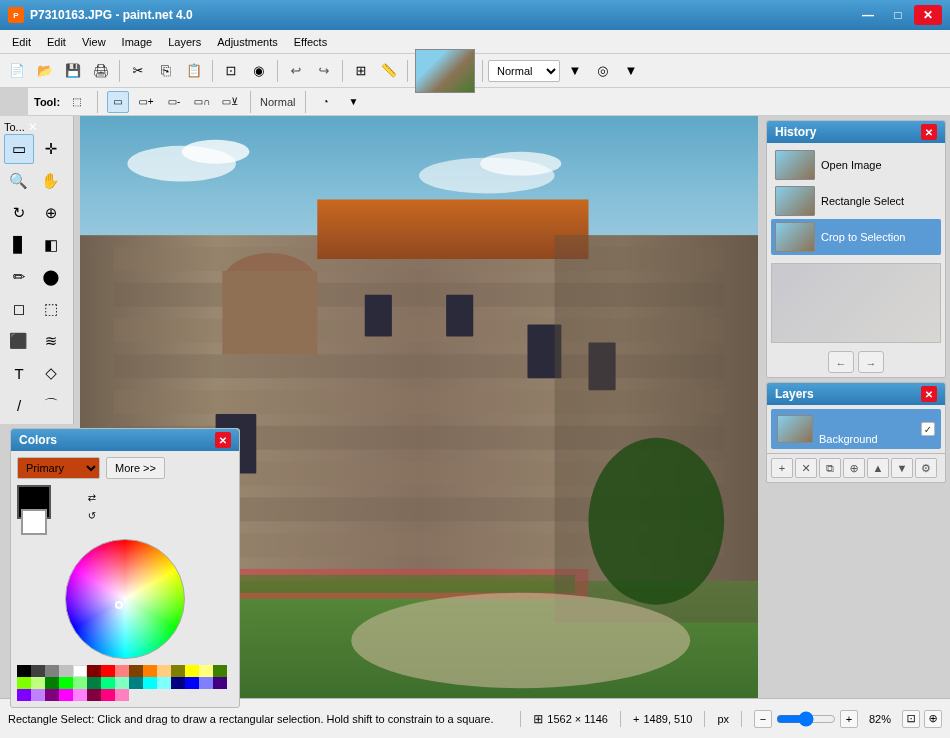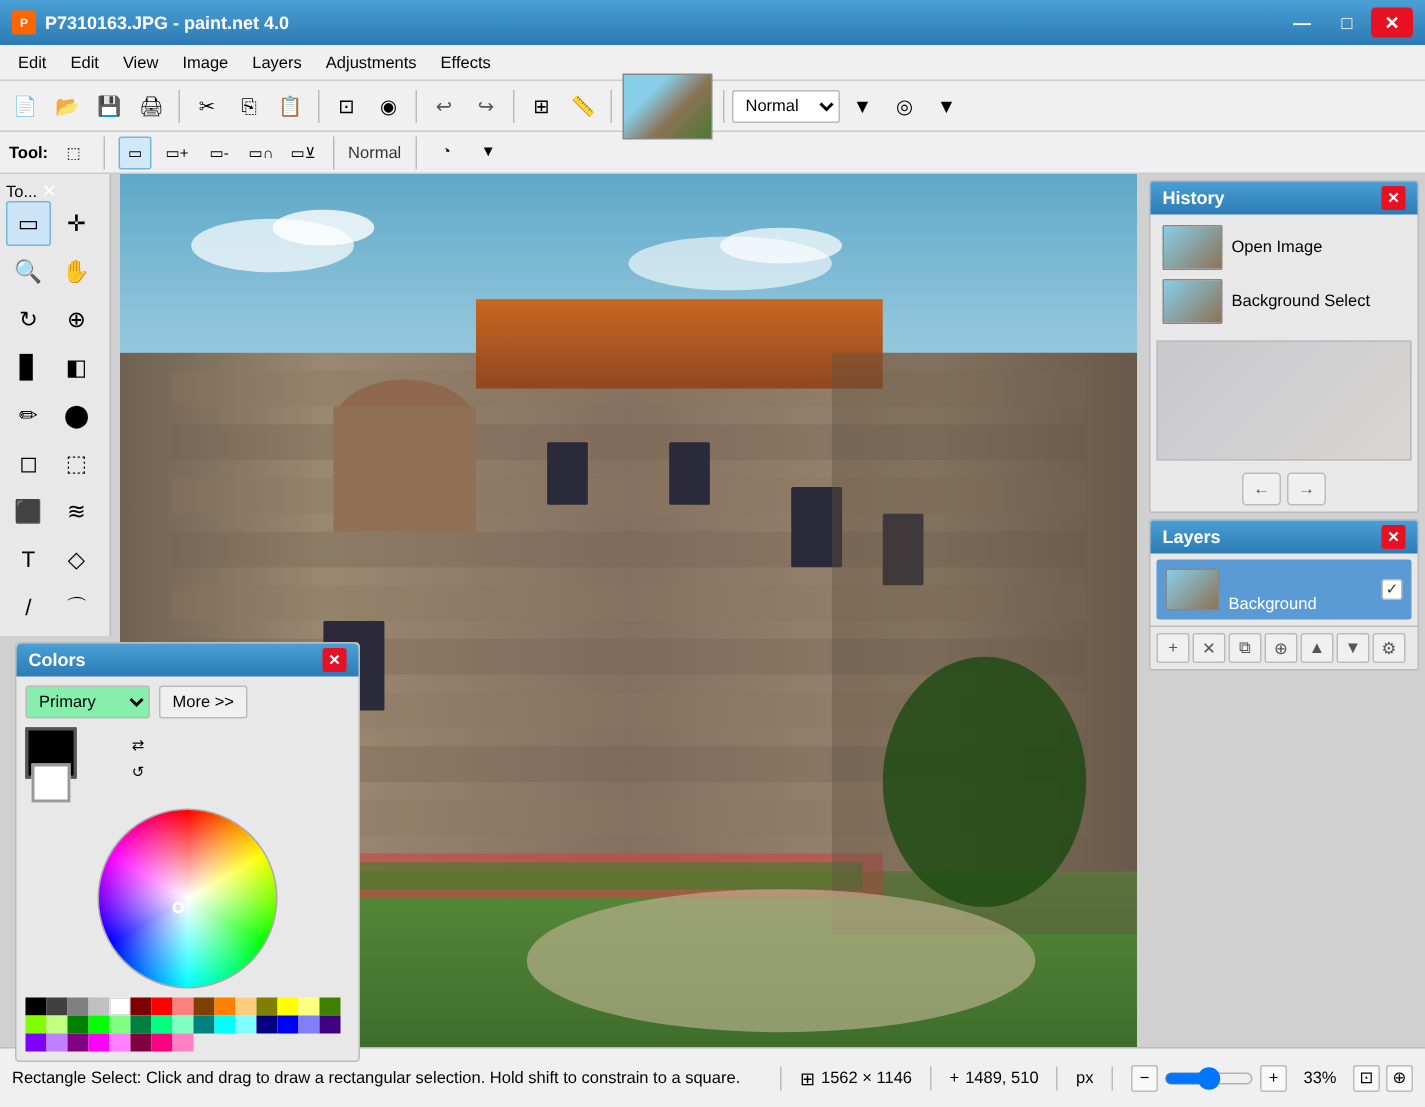--- a/index.html
+++ b/index.html
@@ -51,20 +51,21 @@
 
     
     #toolmode-bar {
       background: #f0f0f0;
       height: 28px;
       display: flex;
       align-items: center;
       padding: 0 6px;
       gap: 6px;
       border-bottom: 1px solid #ccc;
+      margin-left: 28px;
     }
     .tool-label { font-size: 11px; font-weight: bold; }
     .tool-mode-btn { width: 22px; height: 22px; display: flex; align-items: center; justify-content: center; cursor: pointer; border: 1px solid transparent; border-radius: 2px; font-size: 10px; }
     .tool-mode-btn.active { background: #d0e8f8; border-color: #7ab5d8; }
 
     
     #main-area {
       display: flex;
       height: calc(738px - 30px - 24px - 34px - 28px - 26px);
       position: relative;
@@ -161,21 +162,21 @@
       bottom: 30px;
       width: 230px;
       background: #e8e8e8;
       border: 1px solid #bbb;
       border-radius: 3px;
       z-index: 20;
     }
     #colors-panel .panel-header { border-radius: 3px 3px 0 0; }
     .colors-content { padding: 6px; }
     .color-mode-row { display: flex; align-items: center; gap: 6px; margin-bottom: 6px; }
-    .color-mode-select { height: 22px; border: 1px solid #bbb; border-radius: 2px; background: #86efac; font-size: 11px; padding: 0 4px; }
+    .color-mode-select { height: 22px; border: 1px solid #bbb; border-radius: 2px; background: #c2410c; font-size: 11px; padding: 0 4px; }
     .more-btn { padding: 2px 8px; height: 22px; background: #f0f0f0; border: 1px solid #bbb; border-radius: 2px; cursor: pointer; font-size: 11px; }
     .primary-swatch { width: 34px; height: 34px; background: black; border: 2px solid #555; cursor: pointer; }
     .secondary-swatch { width: 26px; height: 26px; background: white; border: 2px solid #999; cursor: pointer; margin-top: 8px; margin-left: -12px; }
     .swatch-tool-btn { width: 18px; height: 16px; display: flex; align-items: center; justify-content: center; font-size: 10px; cursor: pointer; }
     .color-wheel-container { display: flex; justify-content: center; margin-bottom: 6px; }
     .color-wheel { width: 120px; height: 120px; border-radius: 50%; background: conic-gradient(red, yellow, lime, cyan, blue, magenta, red); position: relative; border: 1px solid #aaa; }
     .color-wheel-white { position: absolute; inset: 0; border-radius: 50%; background: radial-gradient(circle, white 0%, transparent 70%); }
     .color-wheel-cursor { position: absolute; width: 8px; height: 8px; border-radius: 50%; border: 2px solid white; top: 55%; left: 45%; transform: translate(-50%, -50%); }
     .color-palette { display: flex; flex-wrap: wrap; margin-top: 4px; }
     .color-cell { width: 14px; height: 12px; cursor: pointer; }
@@ -410,21 +411,25 @@
         <span>History</span>
         <div class="panel-close">✕</div>
       </div>
       <div class="history-list">
         <div class="history-item">
           <div class="history-preview hist-prev1"></div>
           <span>Open Image</span>
         </div>
         <div class="history-item">
           <div class="history-preview hist-prev2"></div>
-          <span>Background Select</span>
+          <span>Rectangle Select</span>
+        </div>
+        <div class="history-item active">
+          <div class="history-preview hist-prev3"></div>
+          <span>Crop to Selection</span>
         </div>
       </div>
 
       <div class="history-preview-area">
         <div class="hist-big-prev"></div>
       </div>
       <div class="history-nav">
         <div class="hist-nav-btn">←</div>
         <div class="hist-nav-btn">→</div>
       </div>
@@ -537,17 +542,17 @@
     <span style="font-size:11px;">+</span>
     <span>1489, 510</span>
   </div>
   <div class="status-sep"></div>
   <span>px</span>
   <div class="status-sep"></div>
   <div class="zoom-controls">
     <div class="zoom-btn">−</div>
     <input type="range" class="zoom-slider" min="1" max="100" value="51" style="">
     <div class="zoom-btn">+</div>
-    <span class="zoom-pct">33%</span>
+    <span class="zoom-pct">82%</span>
     <div class="zoom-btn" title="Zoom to Fit">⊡</div>
     <div class="zoom-btn" title="Actual Size">⊕</div>
   </div>
 </div>
 
 </body></html>

